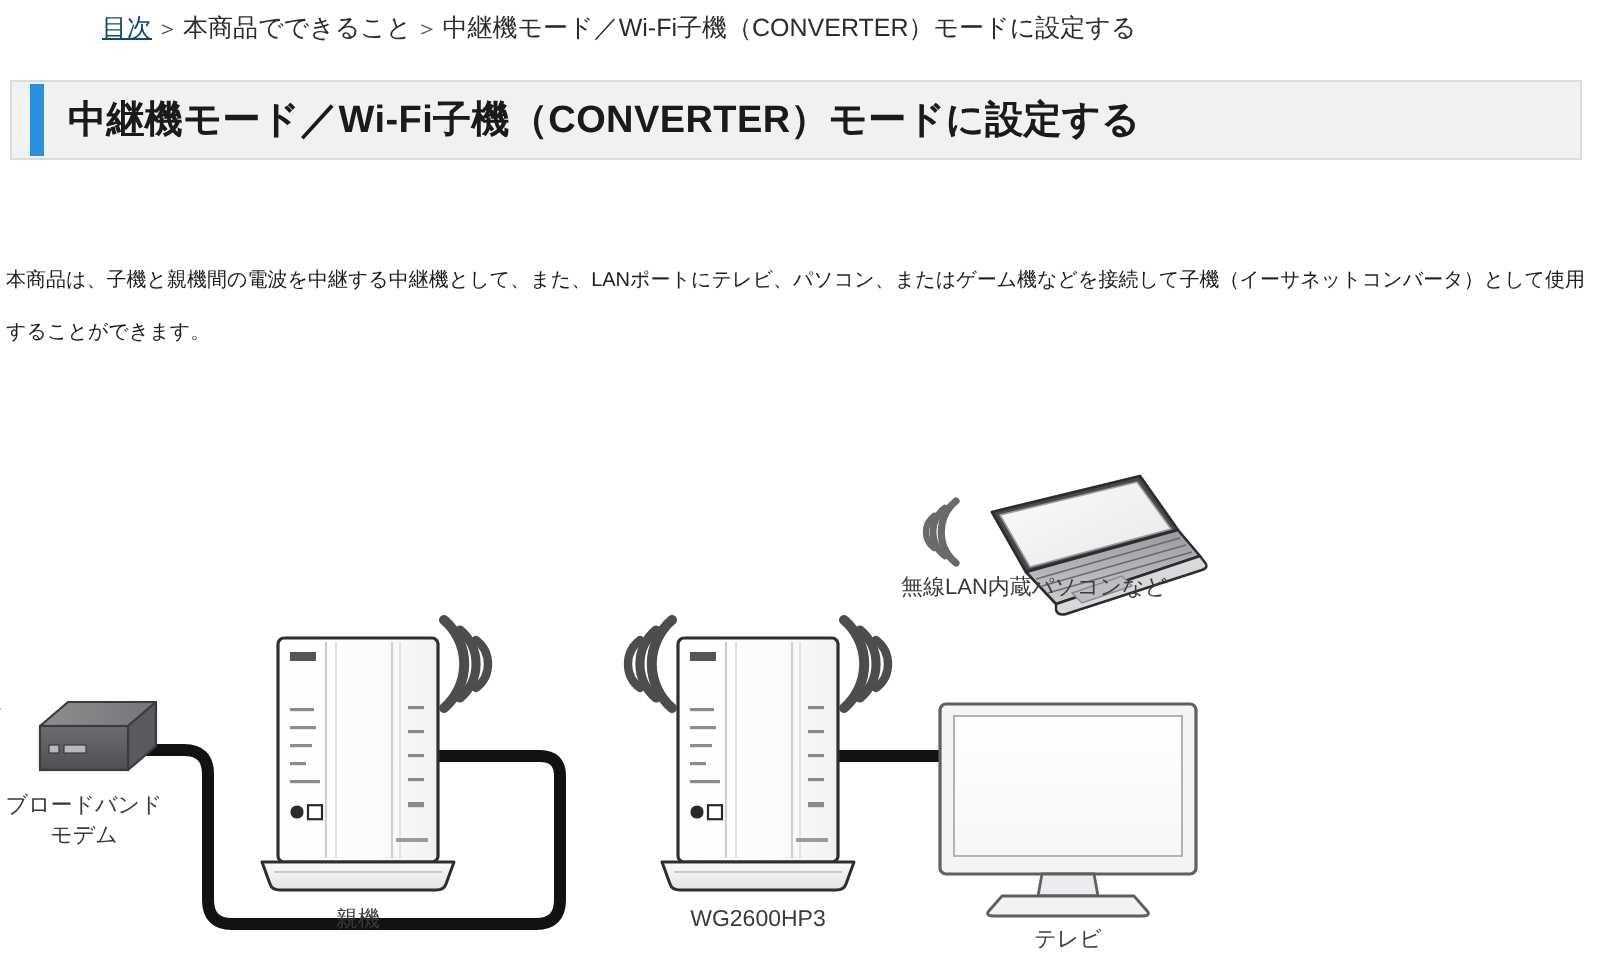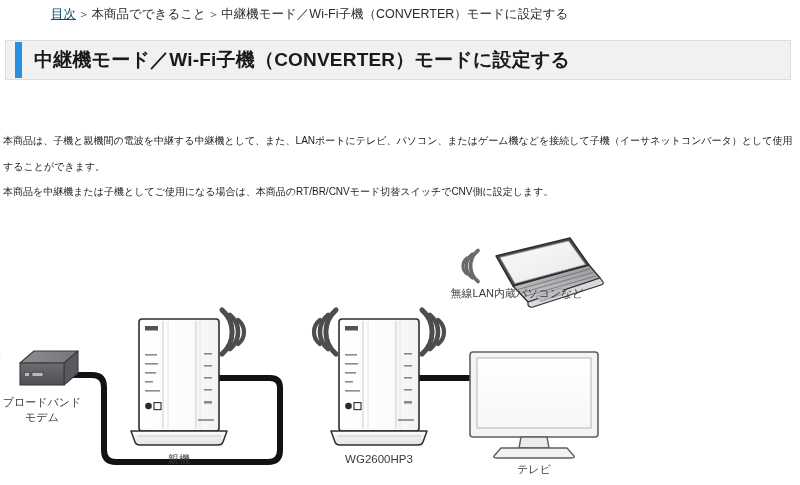--- a/index.html
+++ b/index.html
@@ -115,21 +115,20 @@
   <span class="crumb-link">目次</span><span class="sep">＞</span><span class="crumb-text">本商品でできること</span><span class="sep">＞</span><span class="crumb-text">中継機モード／Wi-Fi子機（CONVERTER）モードに設定する</span>
 </div>
 
 <div class="heading-band">
   <div class="heading-bar"></div>
   <div class="heading-title">中継機モード／Wi-Fi子機（CONVERTER）モードに設定する</div>
 </div>
 
 <div class="body-copy">
   <p>本商品は、子機と親機間の電波を中継する中継機として、また、LANポートにテレビ、パソコン、またはゲーム機などを接続して子機（イーサネットコンバータ）として使用することができます。</p>
-  <p>本商品を中継機または子機としてご使用になる場合は、本商品のRT/BR/CNVモード切替スイッチでCNV側に設定します。</p>
 </div>
 
 <div class="diagram">
 <svg width="800" height="265" viewBox="0 0 800 265" xmlns="http://www.w3.org/2000/svg">
   <defs>
     <linearGradient id="routerFace" x1="0" y1="0" x2="1" y2="0">
       <stop offset="0%" stop-color="#ffffff"></stop>
       <stop offset="60%" stop-color="#fcfcfc"></stop>
       <stop offset="100%" stop-color="#f2f2f2"></stop>
     </linearGradient>

